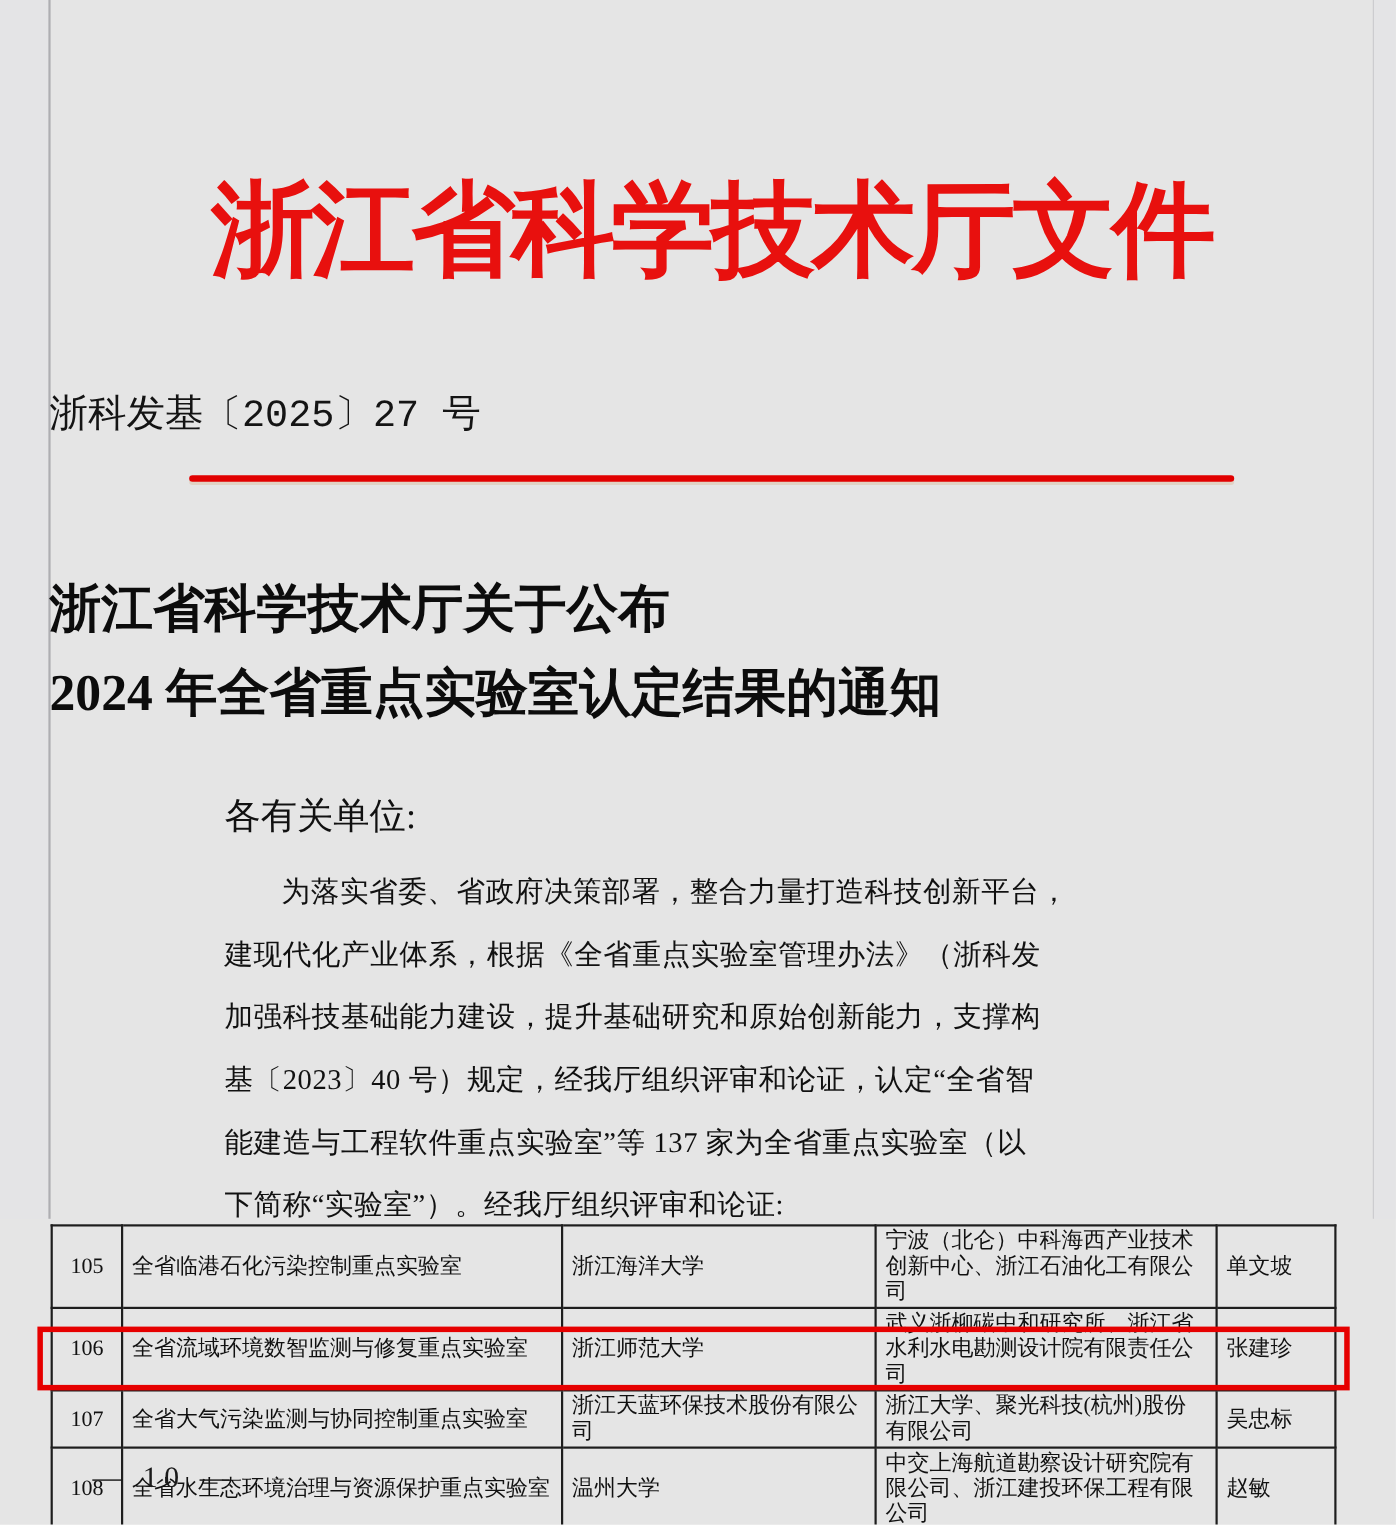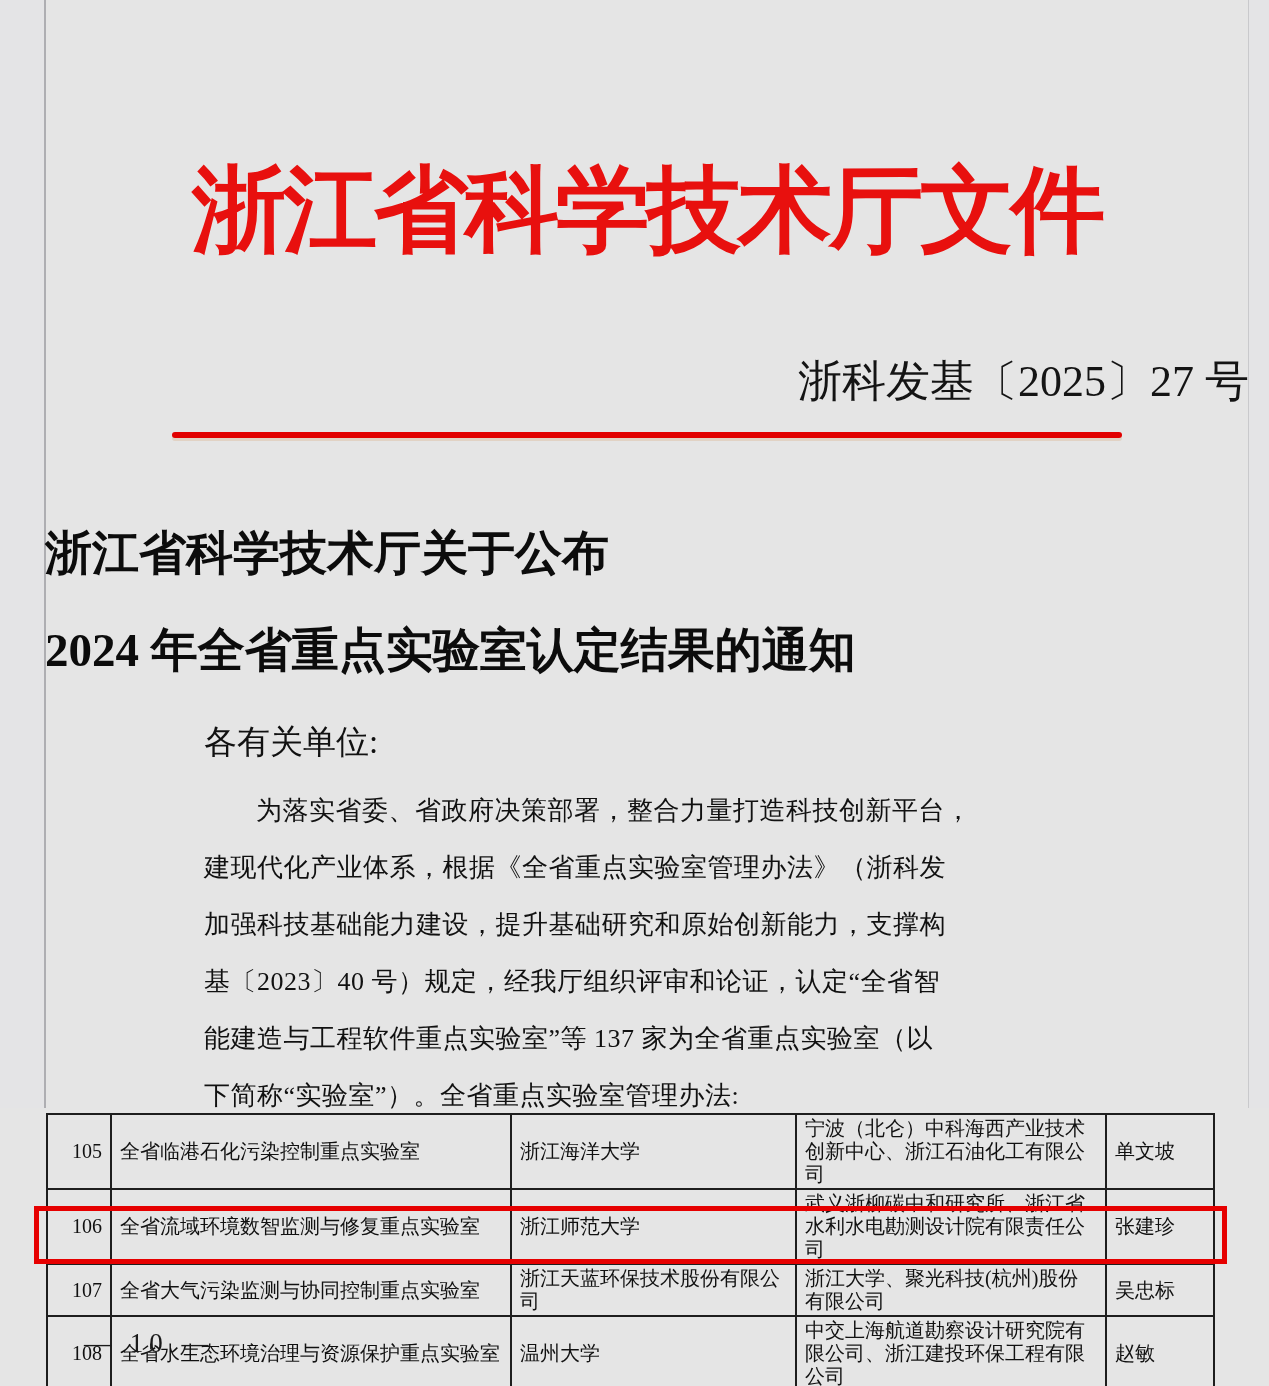--- a/index.html
+++ b/index.html
@@ -24,36 +24,37 @@
   
   .letterhead{
     position:absolute;left:45px;width:1204px;top:140px;height:140px;
     line-height:140px;text-align:center;
     font-size:94px;font-weight:bold;letter-spacing:-3px;
     color:var(--letterhead-red,#e8100e);
     white-space:nowrap;
   }
   .docnum{
     position:absolute;left:45px;width:1204px;top:352px;
-    text-align:right;font-size:44px;color:#141414;
+    text-align:left;font-size:35px;color:#141414;
     white-space:nowrap;
+    font-family:Liberation Mono, monospace;
   }
   .red-rule{
     position:absolute;left:172px;top:432px;width:950px;height:6px;
     background:var(--rule-red,#e10000);
     box-shadow:0 3px 0 rgba(214,160,110,0.28);
     border-radius:3px;
   }
   .notice-title{
     position:absolute;left:45px;width:1204px;
     text-align:left;font-weight:bold;color:#0c0c0c;
     font-size:47px;white-space:nowrap;
   }
   .notice-title.l1{top:522px;}
-  .notice-title.l2{top:619px;}
+  .notice-title.l2{top:598px;}
   .salutation{
     position:absolute;left:204px;top:720px;
     font-size:33px;color:#111;white-space:nowrap;
   }
   .body-lines{
     position:absolute;left:204px;top:782px;width:925px;
     font-size:26px;color:#111;
   }
   .body-lines div{
     height:57px;line-height:57px;white-space:nowrap;
@@ -65,21 +66,21 @@
     position:absolute;left:46px;top:1113px;width:1167px;
     border-collapse:collapse;table-layout:fixed;
     font-size:20px;color:#111;
   }
   table.lab-table td{
     border:2px solid #1e1e1e;
     padding:2px 8px;vertical-align:middle;
     line-height:23px;overflow:hidden;margin-left:23px;
   }
   table.lab-table tr{height:49px;}
-  td.c-no{text-align:right;padding:2px 2px;}
+  td.c-no{text-align:center;padding:2px 2px;}
   td.c-dir{padding:2px 2px;}
   col.w-no{width:64px;}
   col.w-lab{width:400px;}
   col.w-host{width:285px;}
   col.w-part{width:310px;}
   col.w-dir{width:108px;}
   .highlight-box{
     position:absolute;left:34px;top:1206px;width:1193px;height:58px;
     border:5px solid var(--highlight-red,#e60000);
     box-sizing:border-box;background:transparent;
@@ -115,21 +116,21 @@
       <div>为落实省委、省政府决策部署，整合力量打造科技创新平台，</div>
 
       <div>建现代化产业体系，根据《全省重点实验室管理办法》（浙科发</div>
 
       <div>加强科技基础能力建设，提升基础研究和原始创新能力，支撑构</div>
 
       <div>基〔2023〕40 号）规定，经我厅组织评审和论证，认定“全省智</div>
 
       <div>能建造与工程软件重点实验室”等 137 家为全省重点实验室（以</div>
 
-      <div>下简称“实验室”）。全省重点实验室管理办法:</div>
+      <div>下简称“实验室”）。经我厅组织评审和论证:</div>
 
       <div>  </div>
     </div>
 
   <table class="lab-table">
     <colgroup>
       <col class="w-no">
         <col class="w-lab">
         <col class="w-host">
         <col class="w-part">

